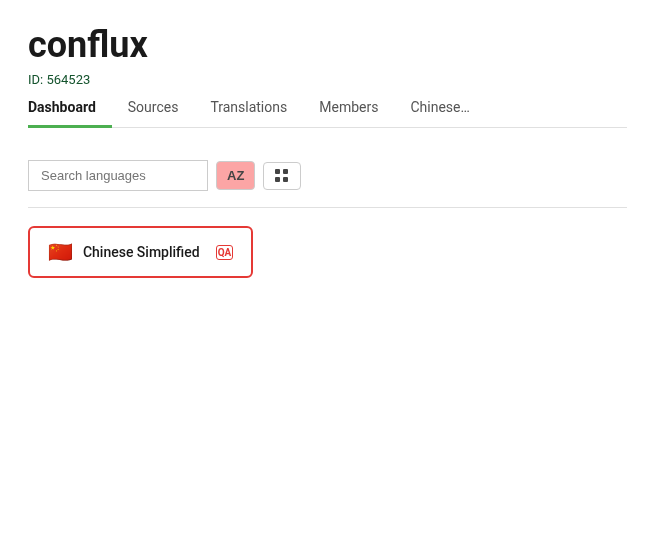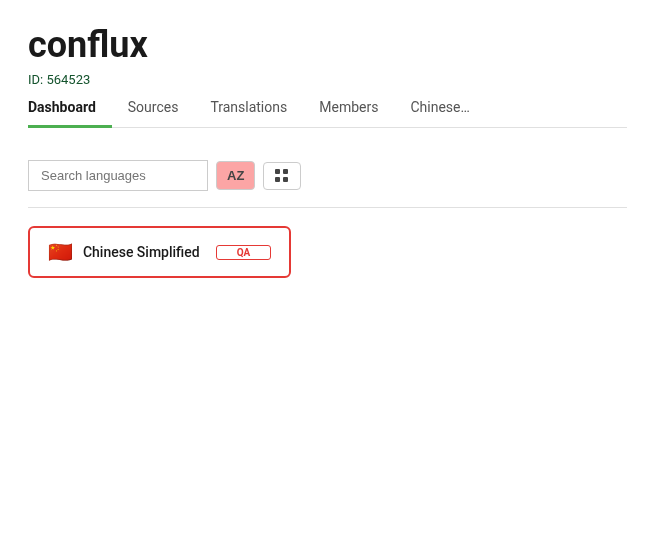--- a/index.html
+++ b/index.html
@@ -138,21 +138,21 @@
       font-size: 14px;
       font-weight: 500;
       color: #1a1a1a;
     }
     .qa-badge {
       font-size: 10px;
       font-weight: 700;
       color: #e53935;
       border: 1px solid #e53935;
       border-radius: 3px;
-      padding: 1px 20px;
+      padding: 1px 1px;
       margin-left: 6px;
     }
   </style>
 </head>
 <body>
 
 <div class="page-container">
   <h1 class="project-title">conflux</h1>
   <p class="project-id">ID: 564523</p>
 

